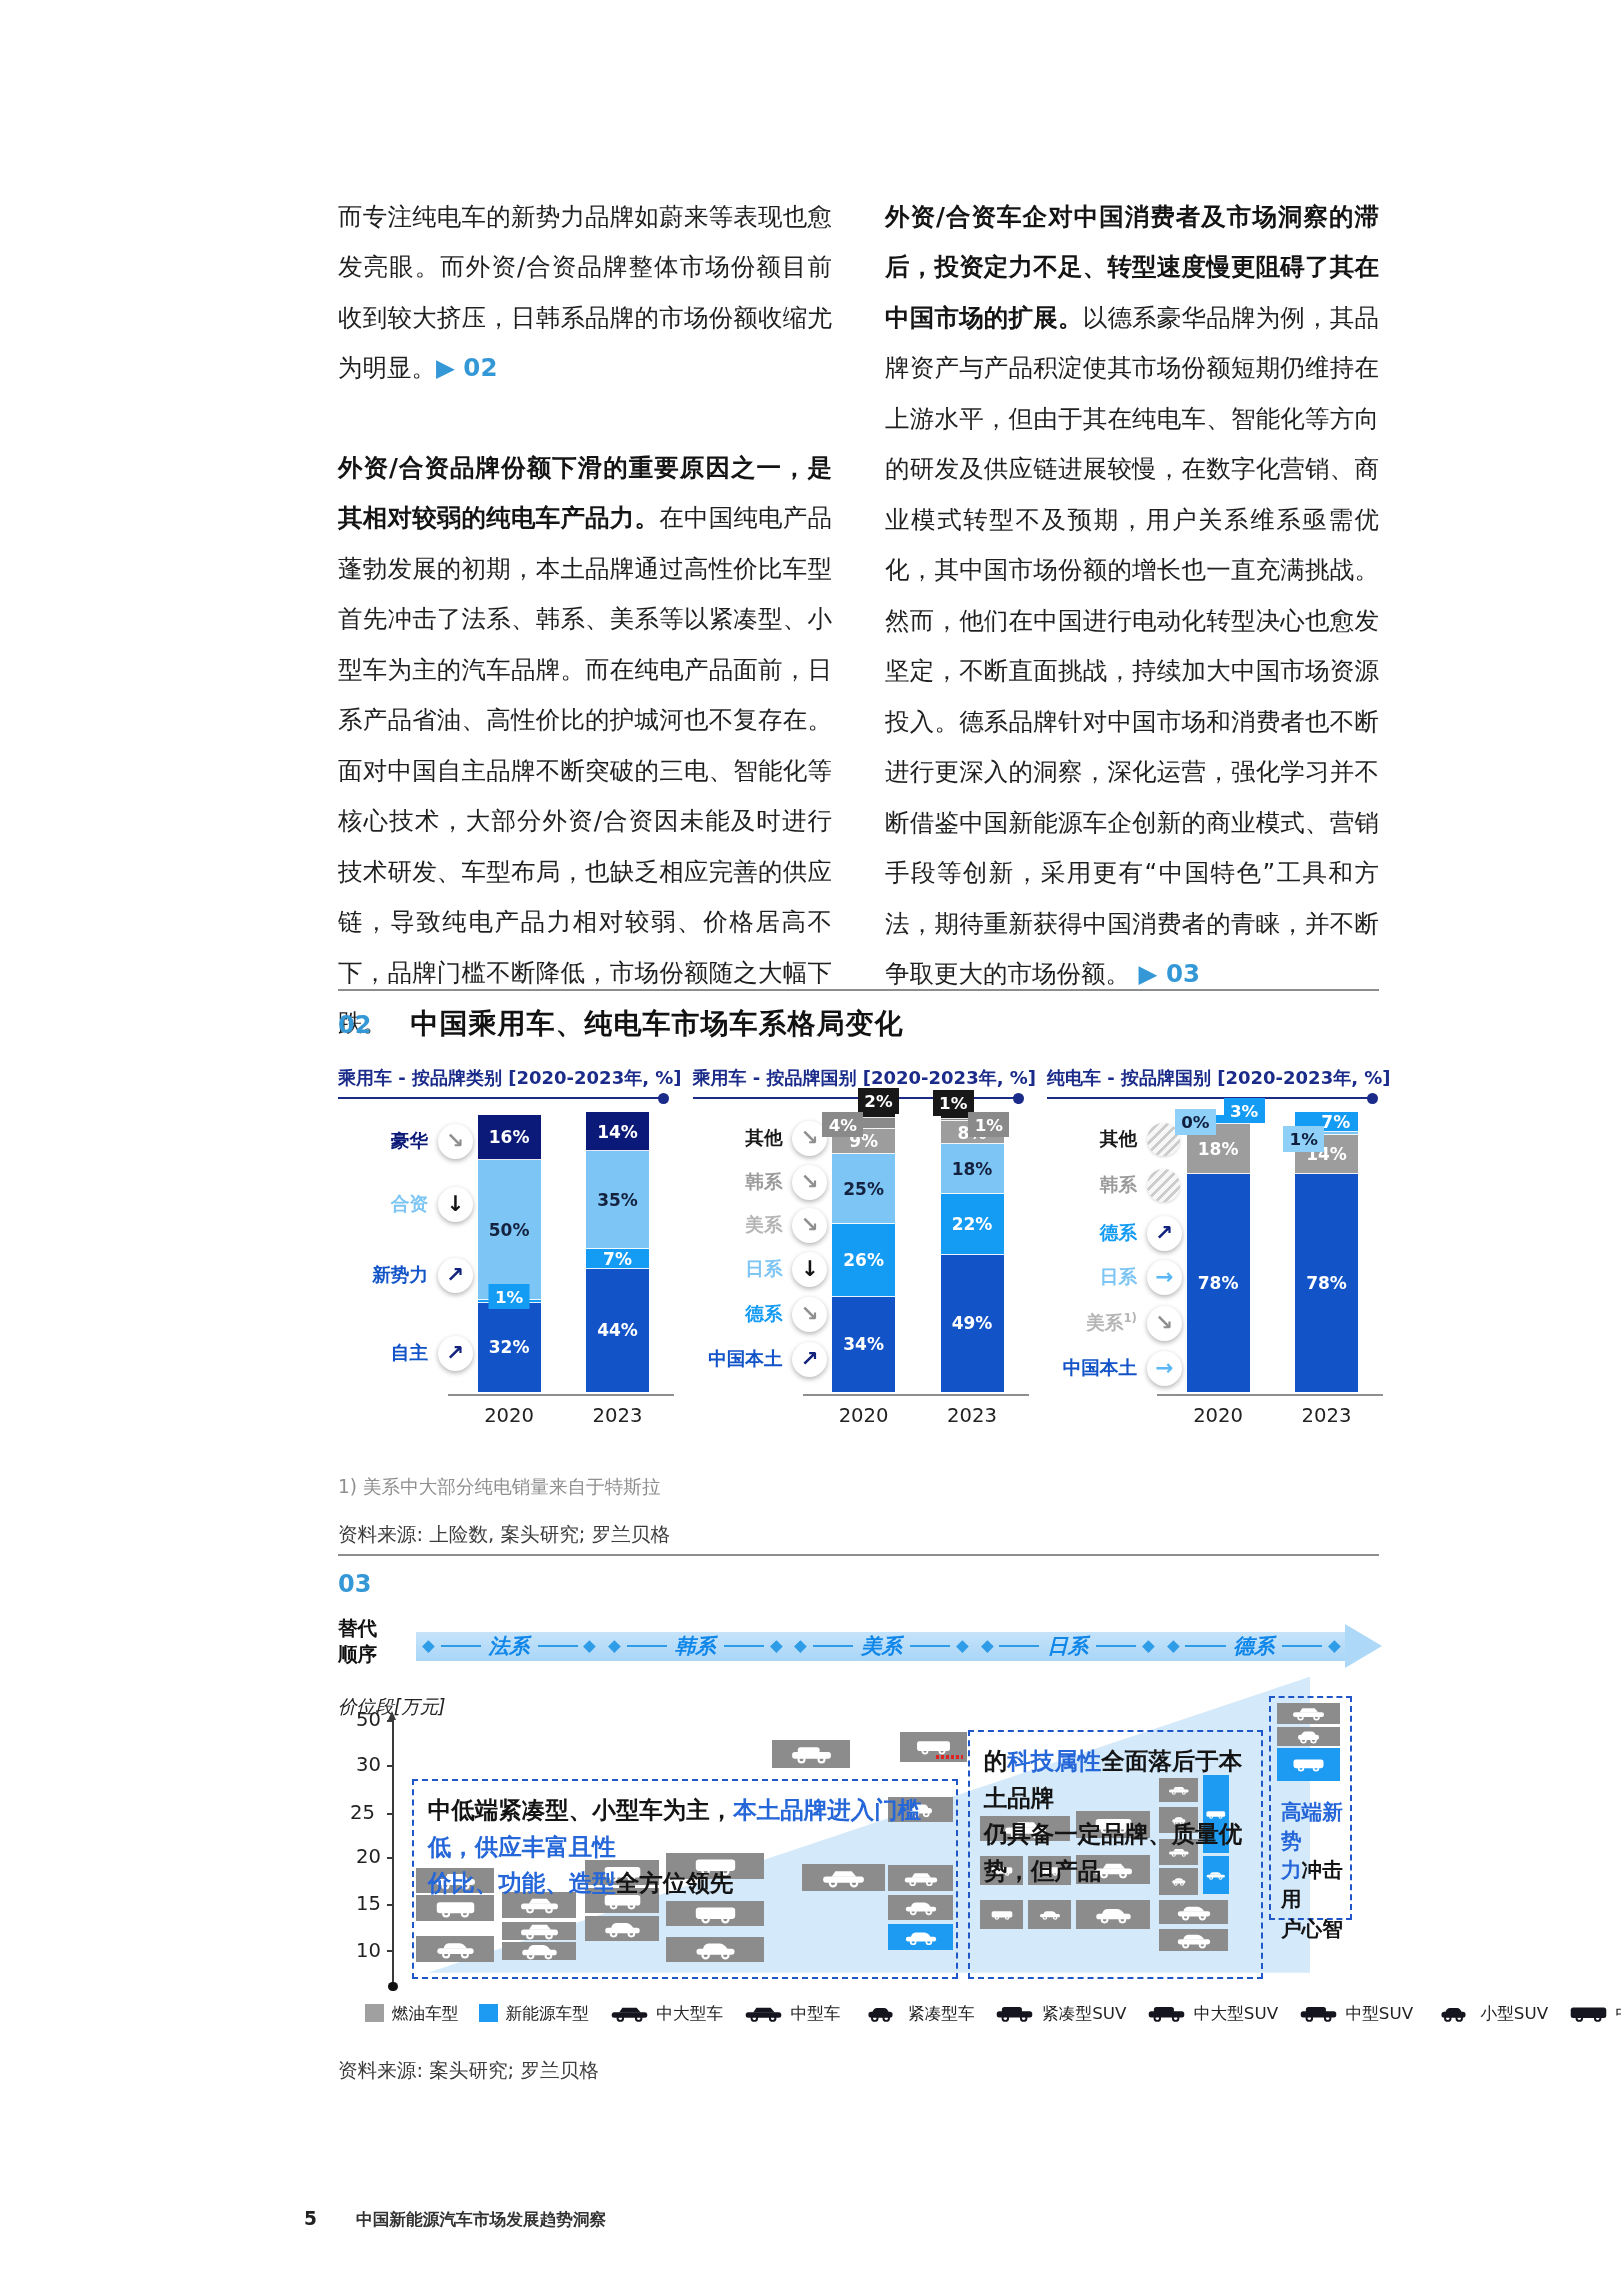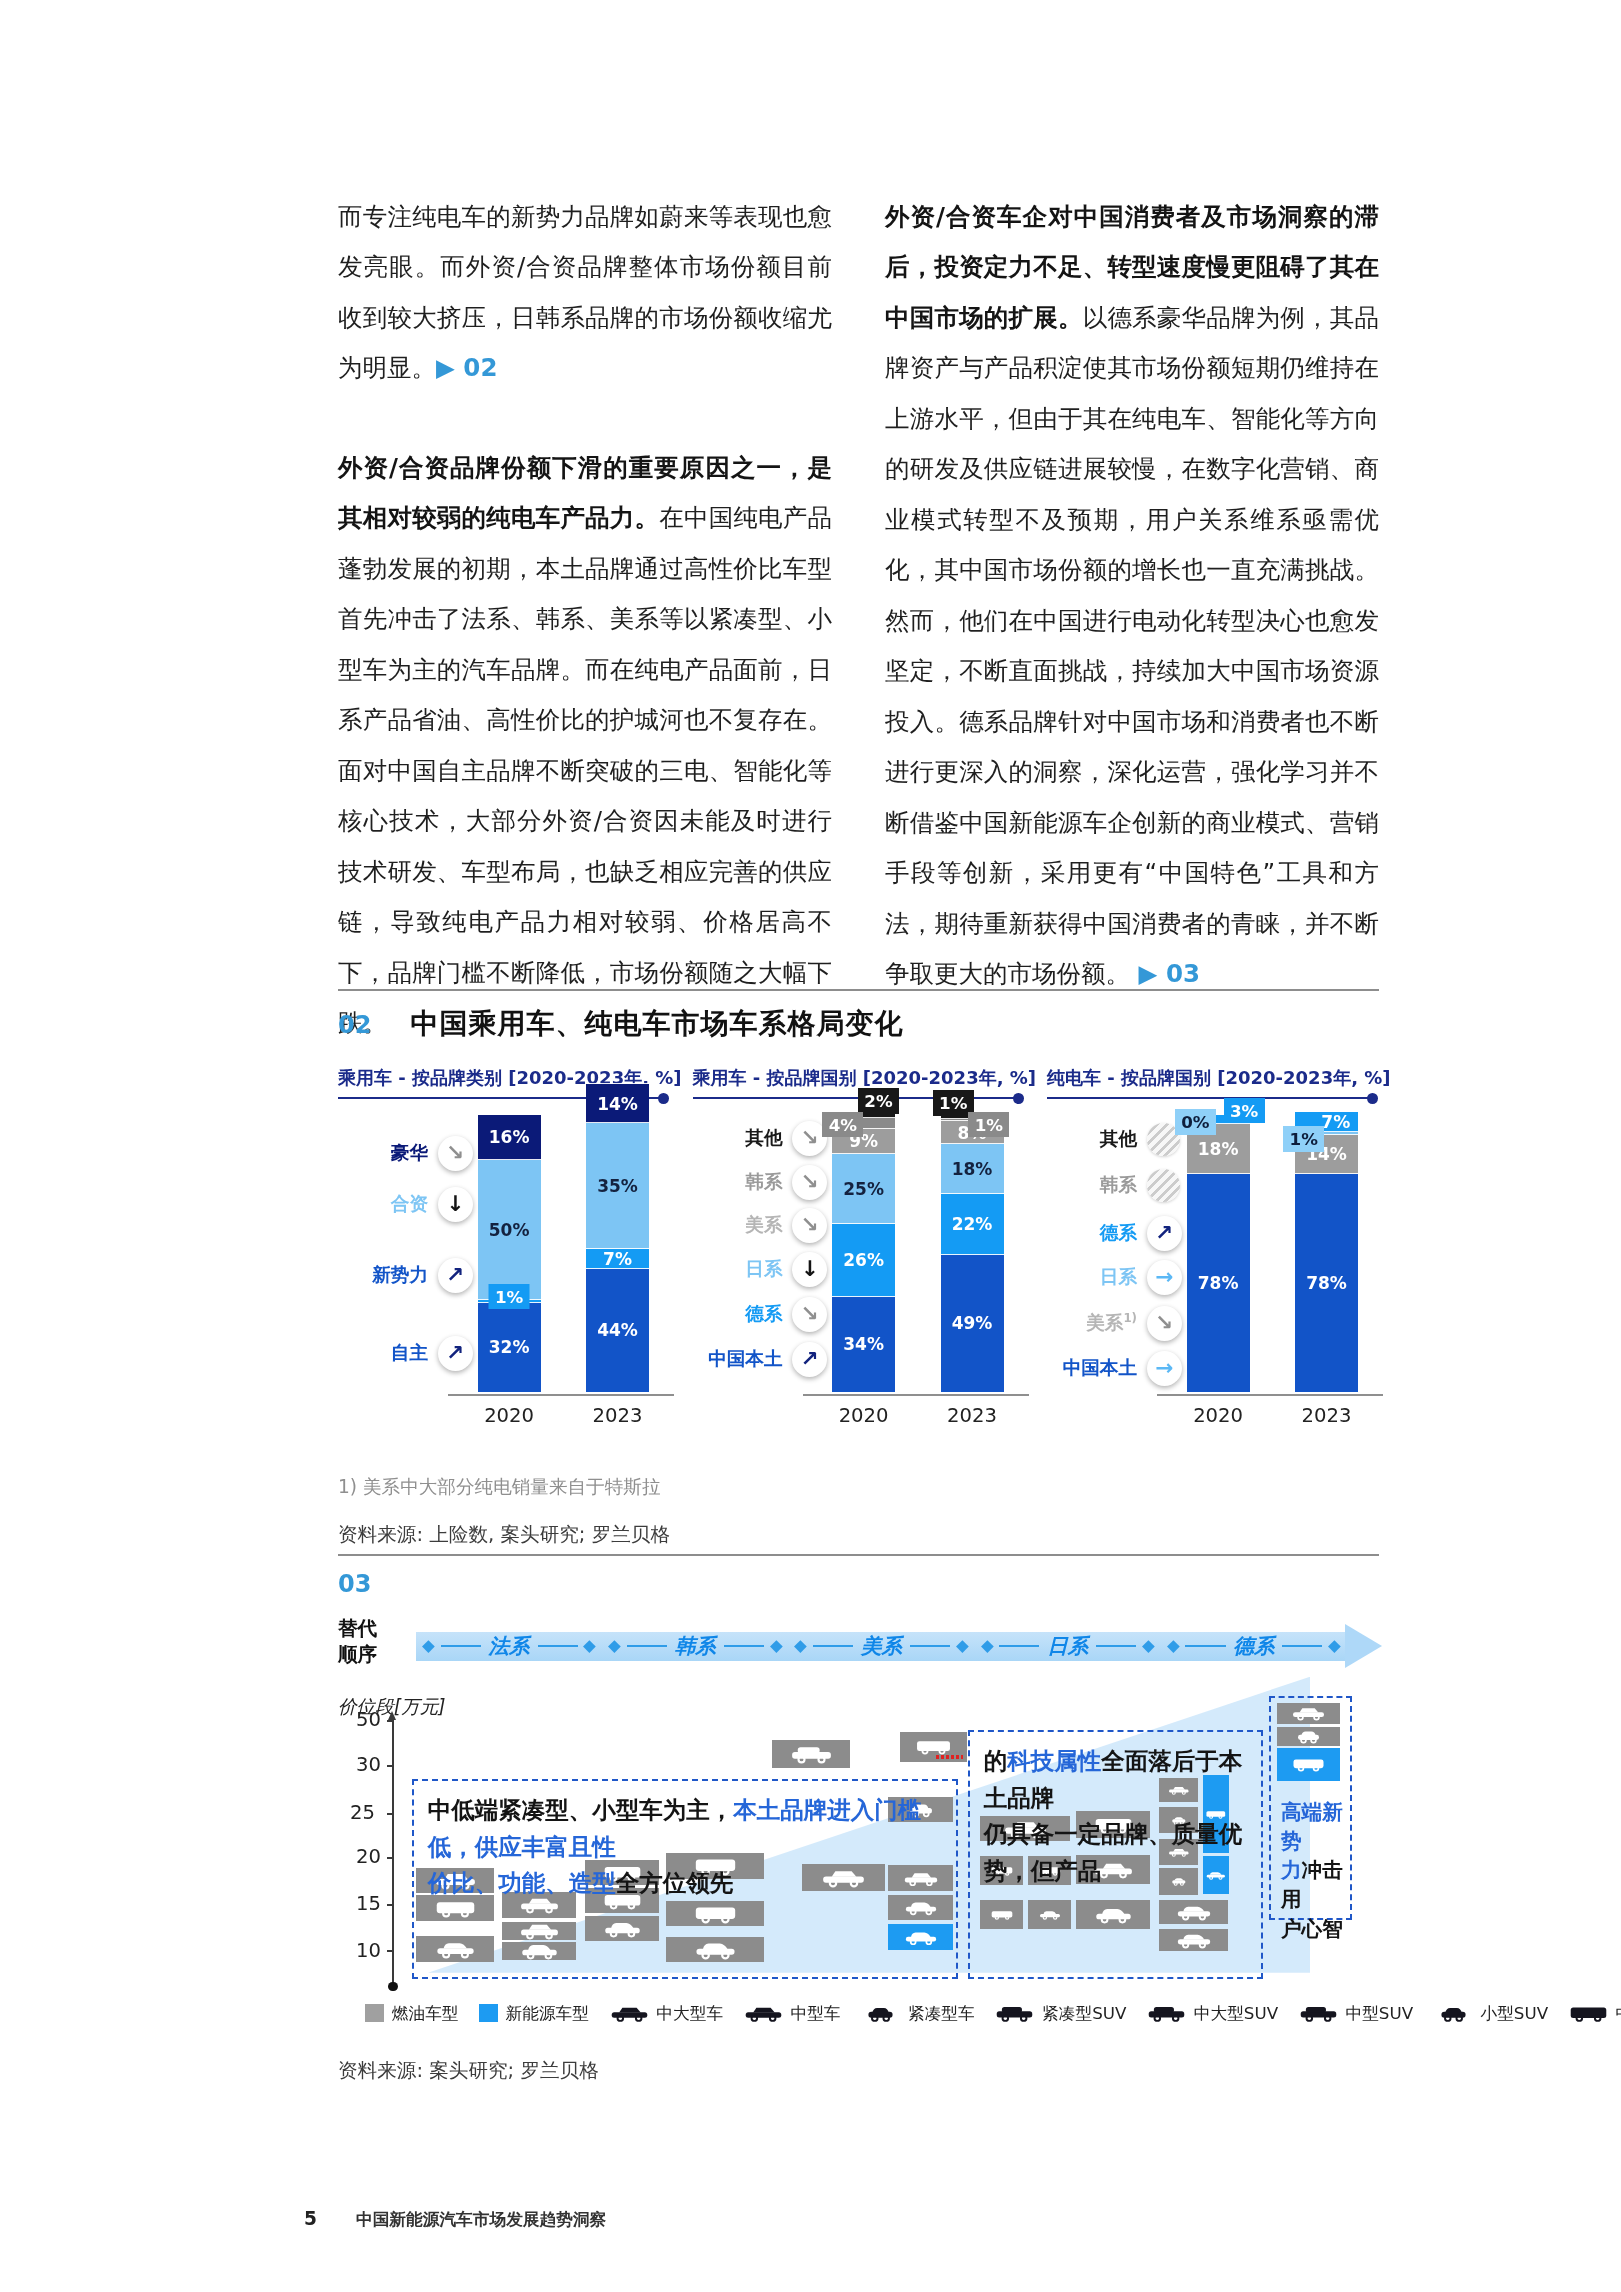--- a/index.html
+++ b/index.html
@@ -102,21 +102,21 @@
 
 <div class="ex" id="ex02">
   <div class="ex-head">
     <span class="ex-num">02</span>
     <span class="ex-title">中国乘用车、纯电车市场车系格局变化</span>
   </div>
   <div class="charts-row">
     <div class="chart">
       <div class="chart-title">乘用车 - 按品牌类别 [2020-2023年, %]</div>
       <div class="chart-body">
-          <div class="legend-item" style="top: 23px;">
+          <div class="legend-item" style="top: 11px;">
             <span class="legend-label" style="color: rgb(11, 26, 120);">豪华</span>
             <span class="arrow-circle" style="color: rgb(143, 143, 143);">↘</span>
           </div>
           <div class="legend-item" style="top: 74px;">
             <span class="legend-label" style="color: rgb(125, 197, 244);">合资</span>
             <span class="arrow-circle" style="color: rgb(20, 20, 20);">↓</span>
           </div>
           <div class="legend-item" style="top: 145px;">
             <span class="legend-label" style="color: rgb(18, 84, 200);">新势力</span>
             <span class="arrow-circle" style="color: rgb(18, 35, 126);">↗</span>
@@ -129,21 +129,21 @@
             <div class="bar" style="left: 21.6px;">
               <div class="seg" style="height: 45px; background: rgb(11, 26, 120); color: rgb(255, 255, 255);">16%</div>
               <div class="seg" style="height: 140px; background: rgb(125, 197, 244); color: rgb(20, 34, 63);">50%</div>
               <div class="seg" style="height: 2.8px; background: rgb(20, 155, 244); color: rgb(255, 255, 255);"></div>
               <div class="seg" style="height: 89px; background: rgb(18, 84, 200); color: rgb(255, 255, 255);">32%</div>
               <div class="chip" style="background: rgb(20, 155, 244); color: rgb(255, 255, 255); top: 169px; left: 50%; transform: translateX(-50%);">1%</div>
             </div>
             <div class="year" style="left: 21.6px;">2020</div>
             <div class="bar" style="left: 130px;">
               <div class="seg" style="height: 39px; background: rgb(11, 26, 120); color: rgb(255, 255, 255);">14%</div>
-              <div class="seg" style="height: 126px; background: rgb(125, 197, 244); color: rgb(20, 34, 63);">35%</div>
+              <div class="seg" style="height: 98px; background: rgb(125, 197, 244); color: rgb(20, 34, 63);">35%</div>
               <div class="seg" style="height: 19.6px; background: rgb(20, 155, 244); color: rgb(255, 255, 255);">7%</div>
               <div class="seg" style="height: 123px; background: rgb(18, 84, 200); color: rgb(255, 255, 255);">44%</div>
             </div>
             <div class="year" style="left: 130px;">2023</div>
           </div>
           <div class="baseline"></div>
         </div>
     </div>
     <div class="chart">
       <div class="chart-title">乘用车 - 按品牌国别 [2020-2023年, %]</div>

